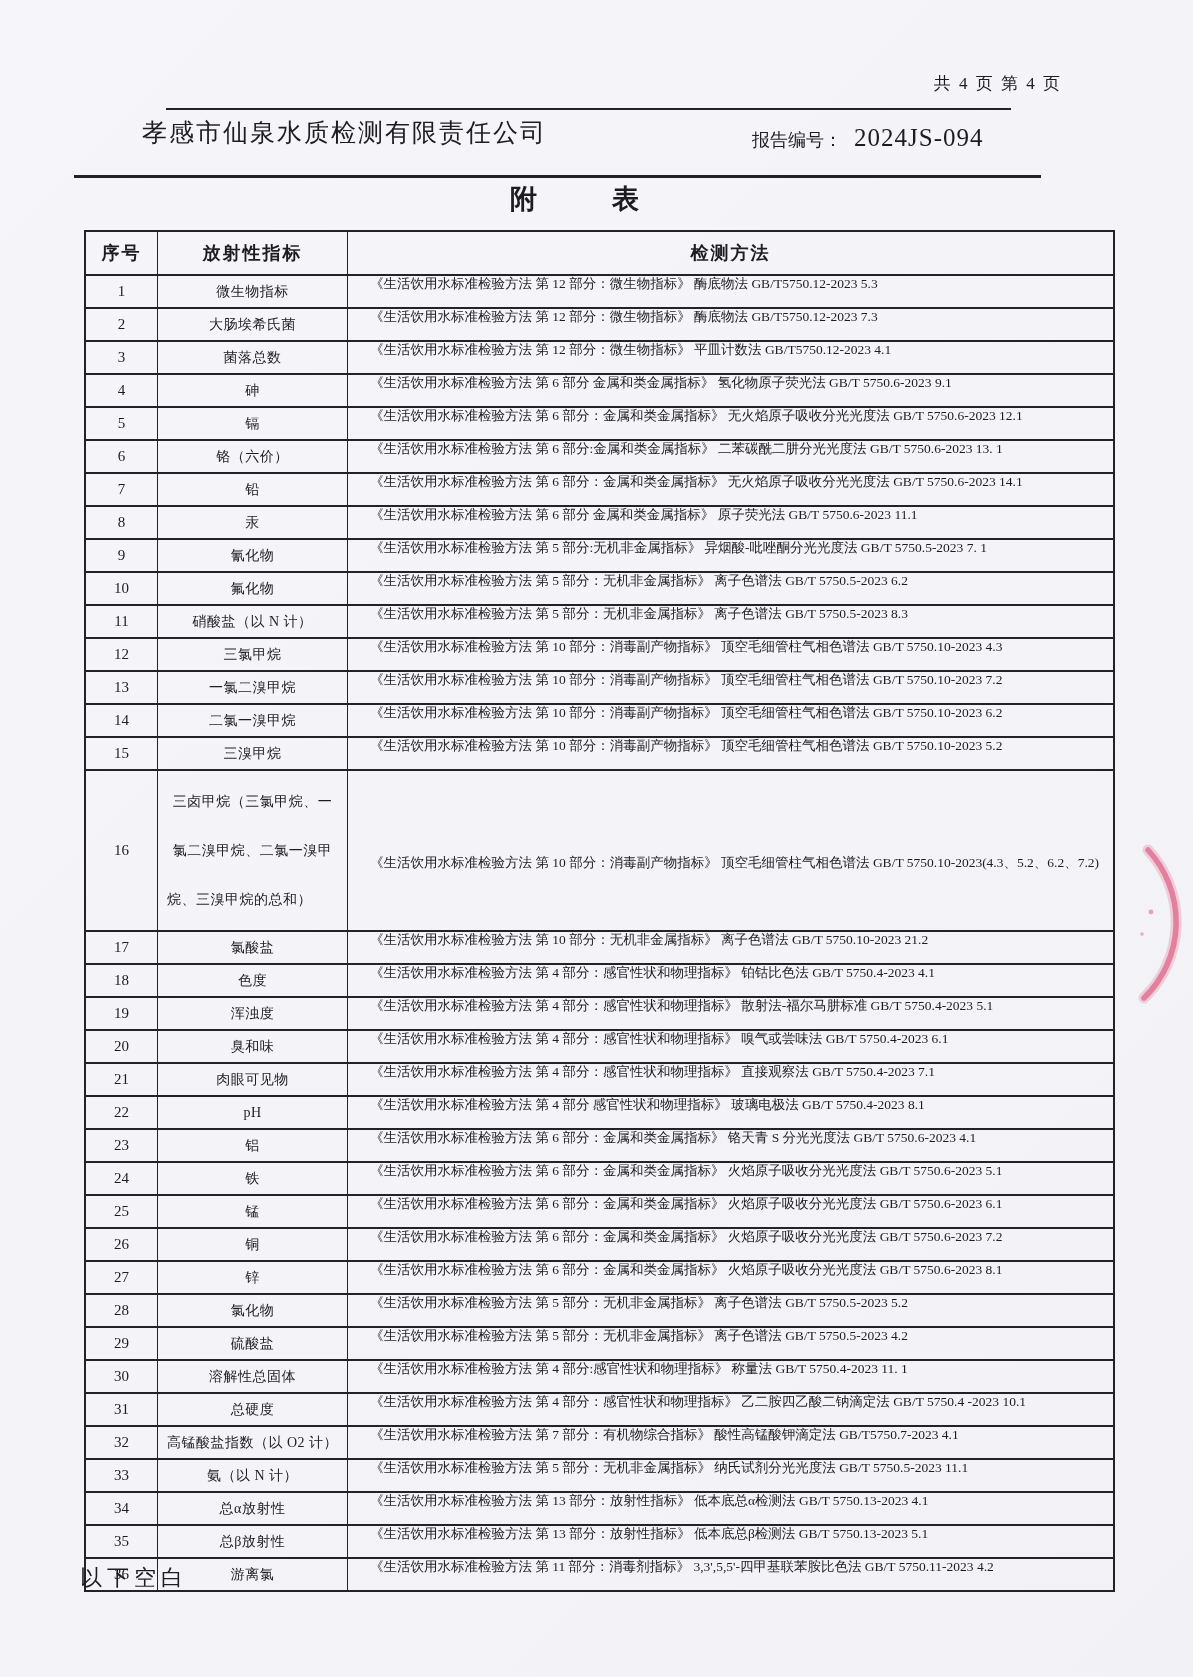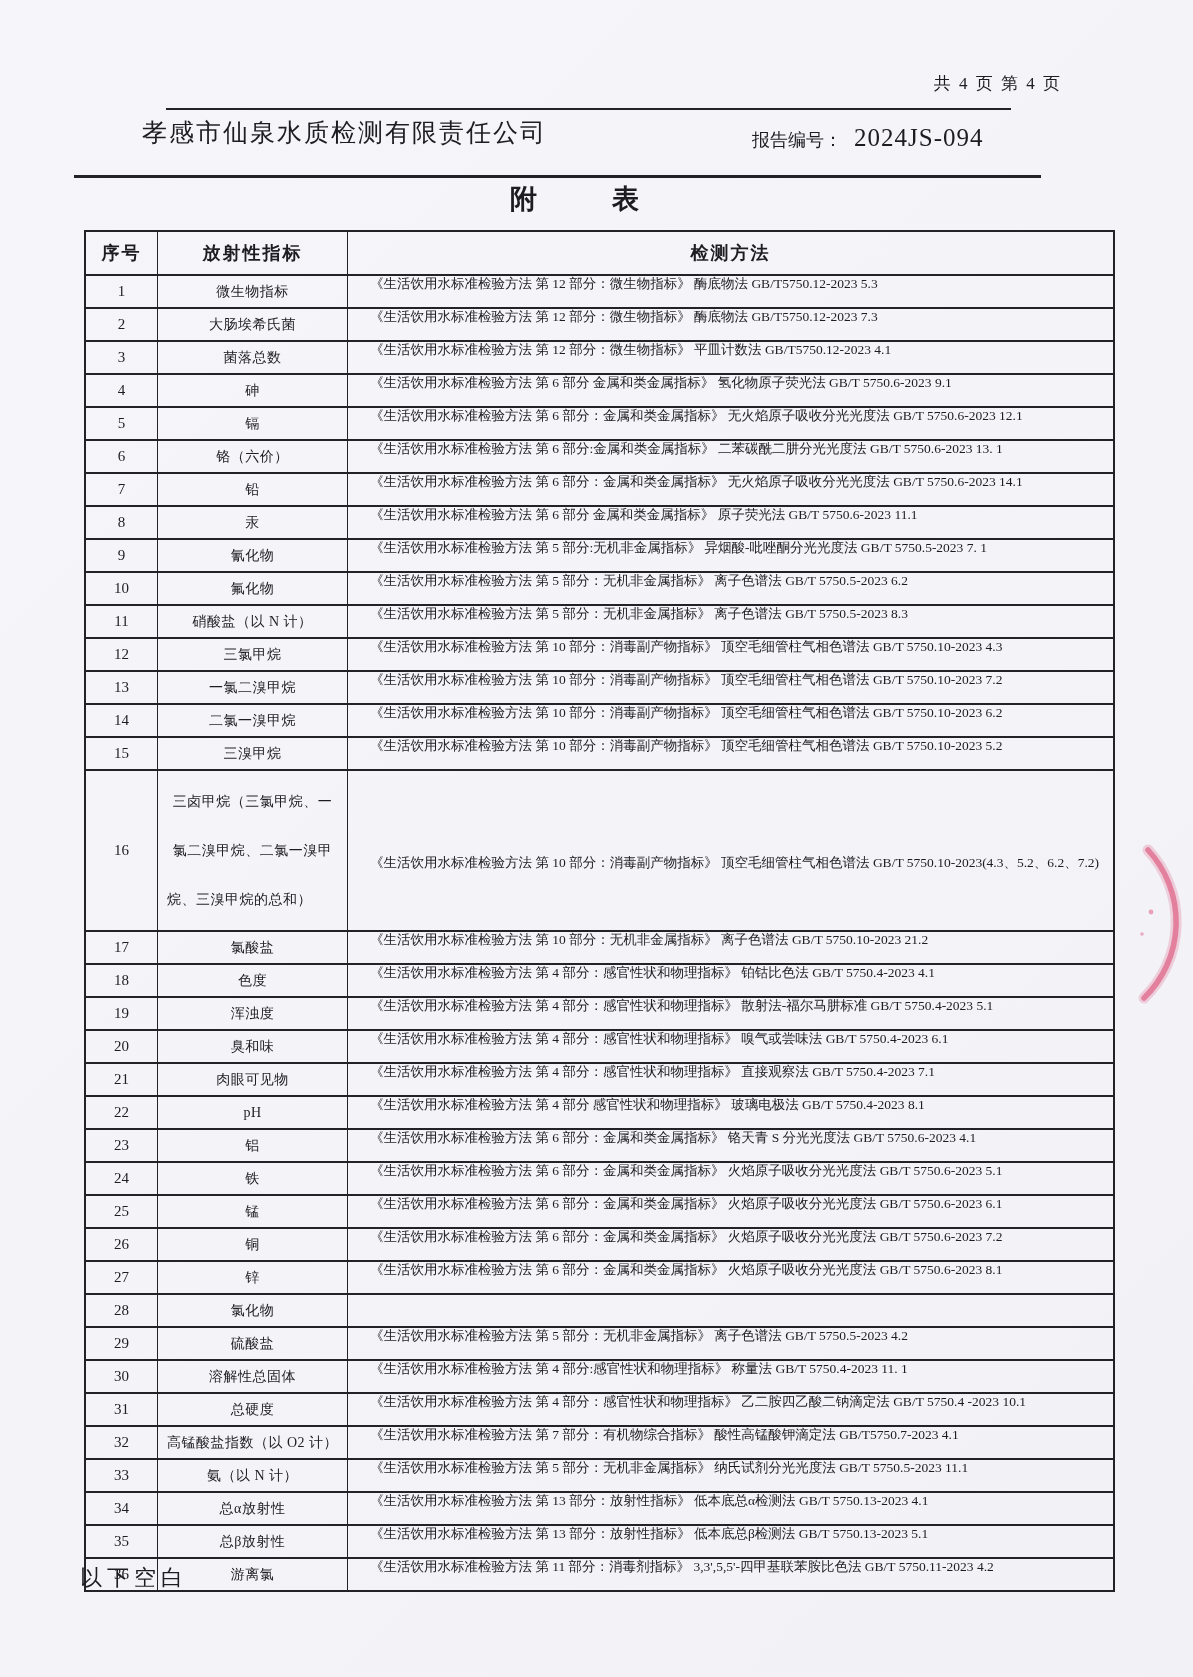--- a/index.html
+++ b/index.html
@@ -240,20 +240,21 @@
       <div class="cell c-method">《生活饮用水标准检验方法 第 6 部分：金属和类金属指标》 火焰原子吸收分光光度法 GB/T 5750.6-2023 7.2</div>
     </div>
         <div class="trow">
       <div class="cell c-no">27</div>
       <div class="cell c-item">锌</div>
       <div class="cell c-method">《生活饮用水标准检验方法 第 6 部分：金属和类金属指标》 火焰原子吸收分光光度法 GB/T 5750.6-2023 8.1</div>
     </div>
         <div class="trow">
       <div class="cell c-no">28</div>
       <div class="cell c-item">氯化物</div>
+      <div class="cell c-method">《生活饮用水标准检验方法 第 5 部分：无机非金属指标》 离子色谱法 GB/T 5750.5-2023 5.2</div>
     </div>
         <div class="trow">
       <div class="cell c-no">29</div>
       <div class="cell c-item">硫酸盐</div>
       <div class="cell c-method">《生活饮用水标准检验方法 第 5 部分：无机非金属指标》 离子色谱法 GB/T 5750.5-2023 4.2</div>
     </div>
         <div class="trow">
       <div class="cell c-no">30</div>
       <div class="cell c-item">溶解性总固体</div>
       <div class="cell c-method">《生活饮用水标准检验方法 第 4 部分:感官性状和物理指标》 称量法 GB/T 5750.4-2023 11. 1</div>

